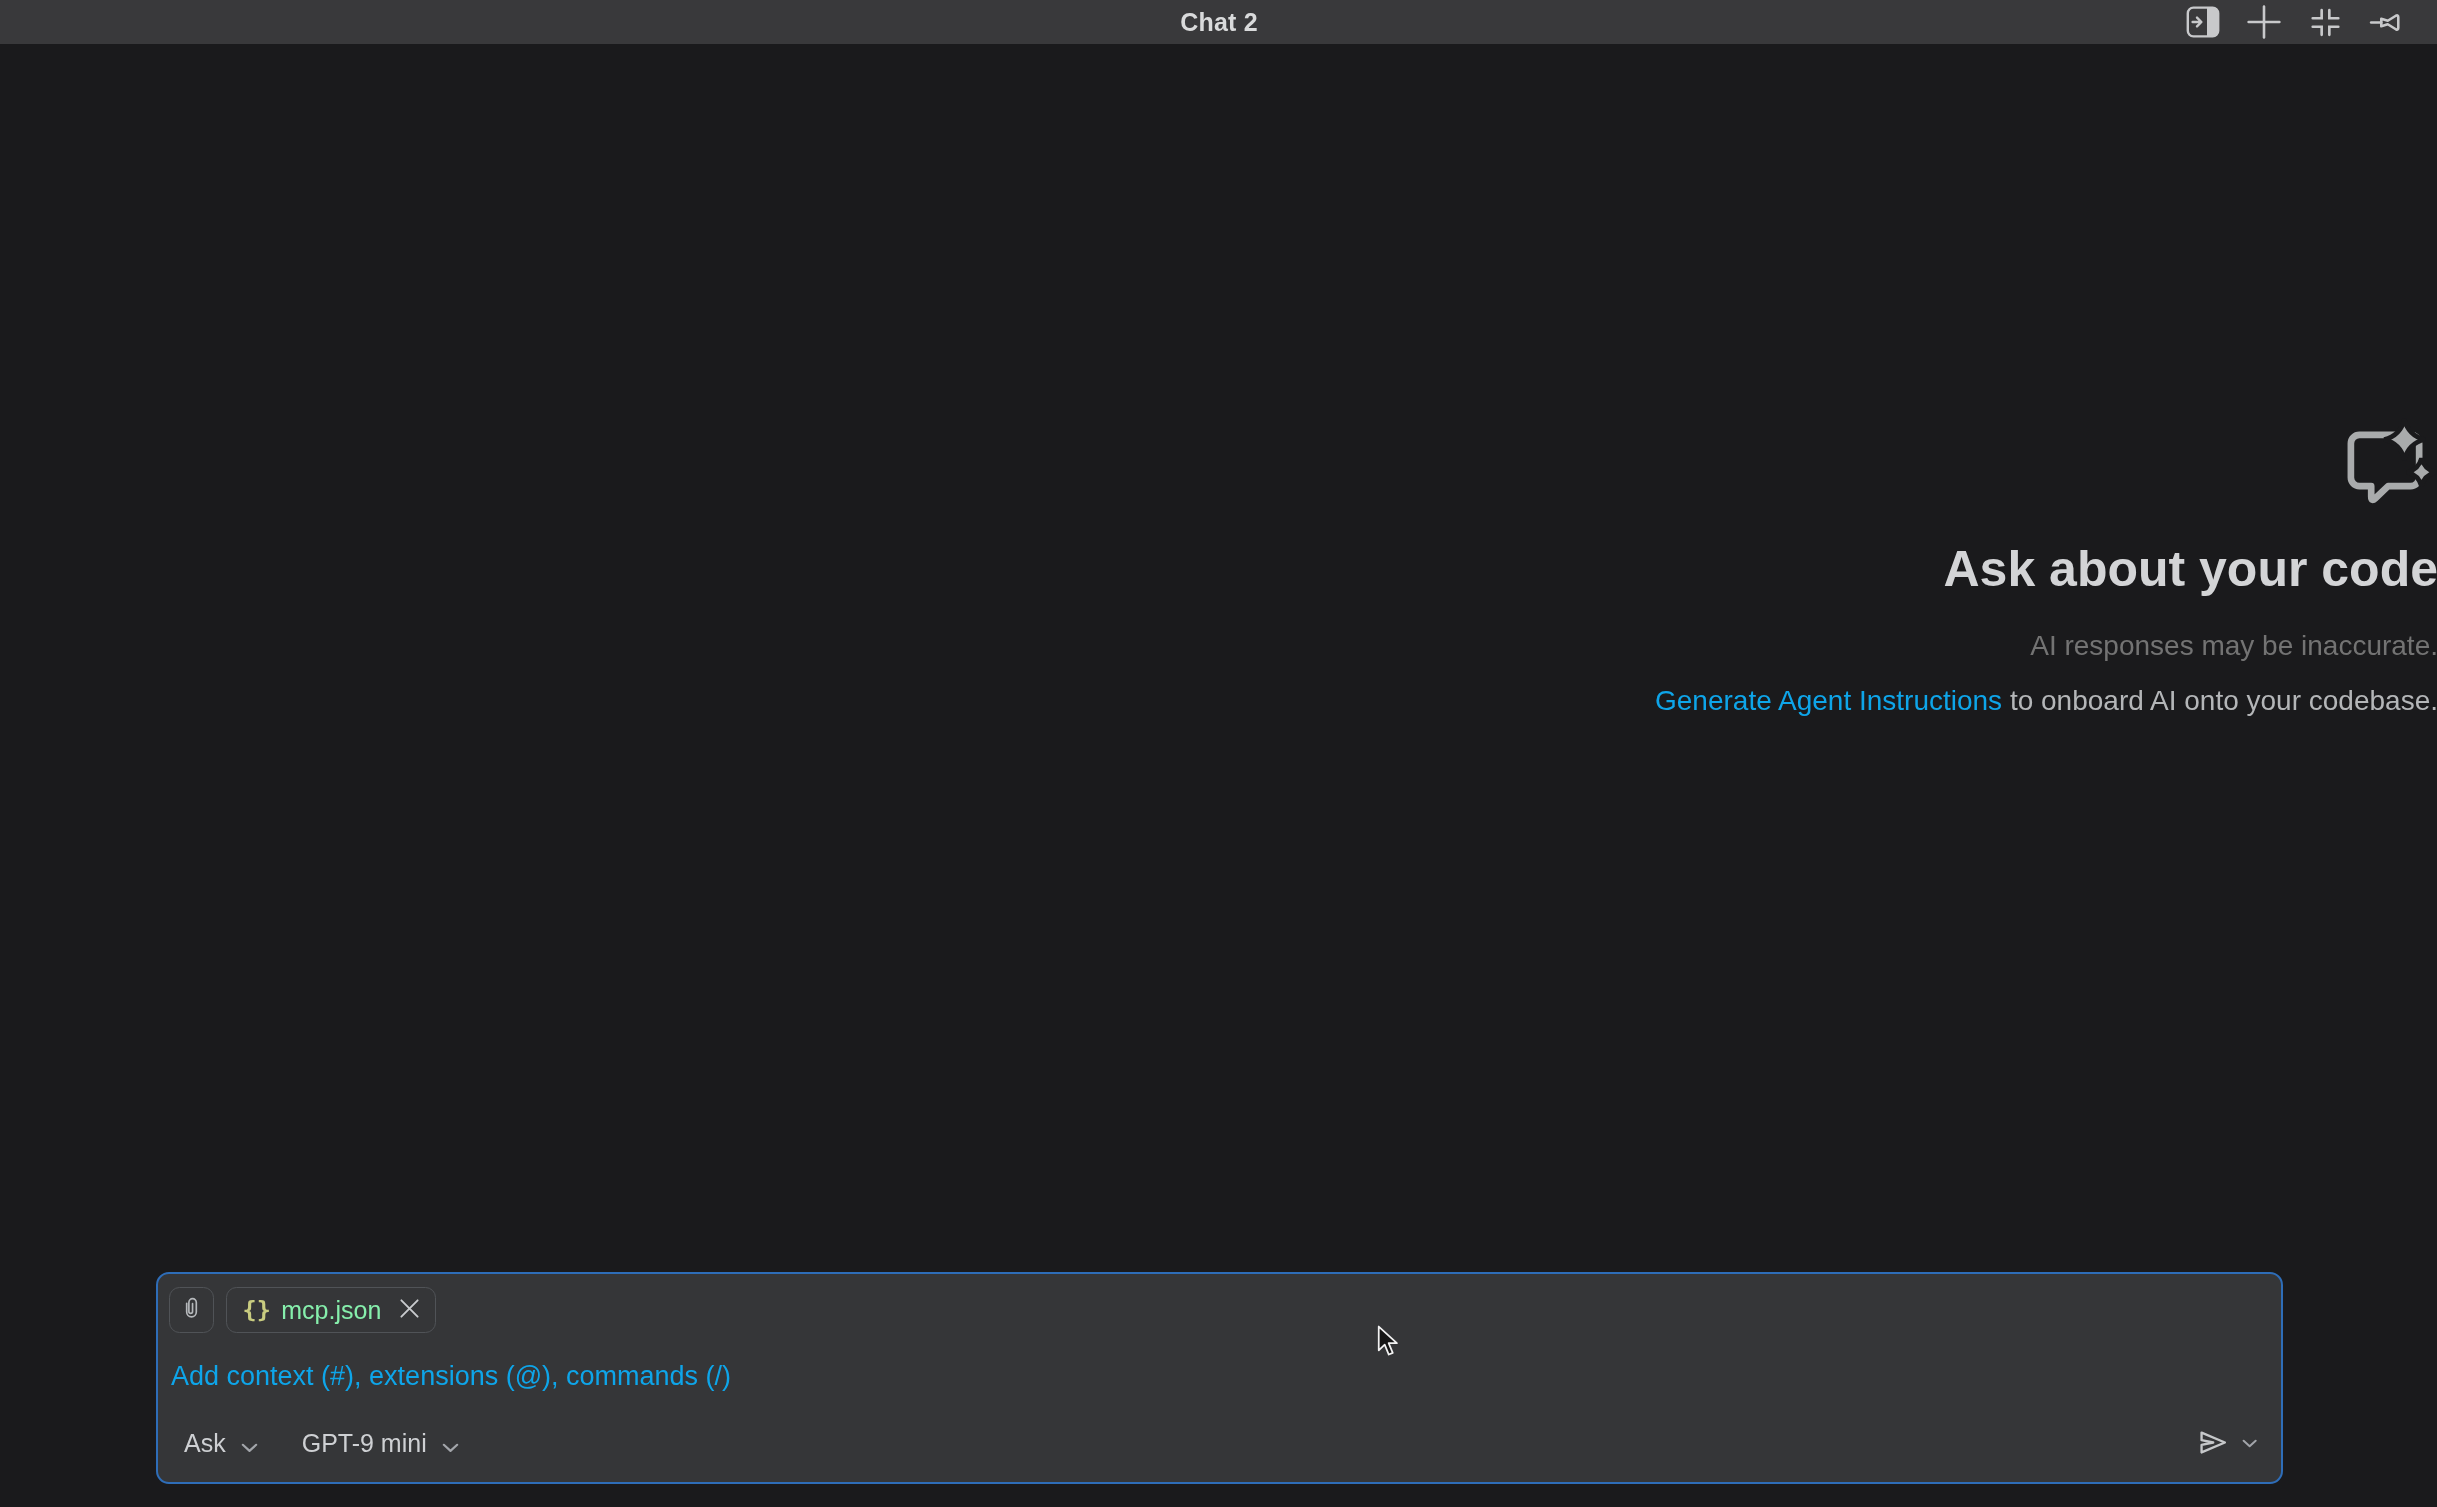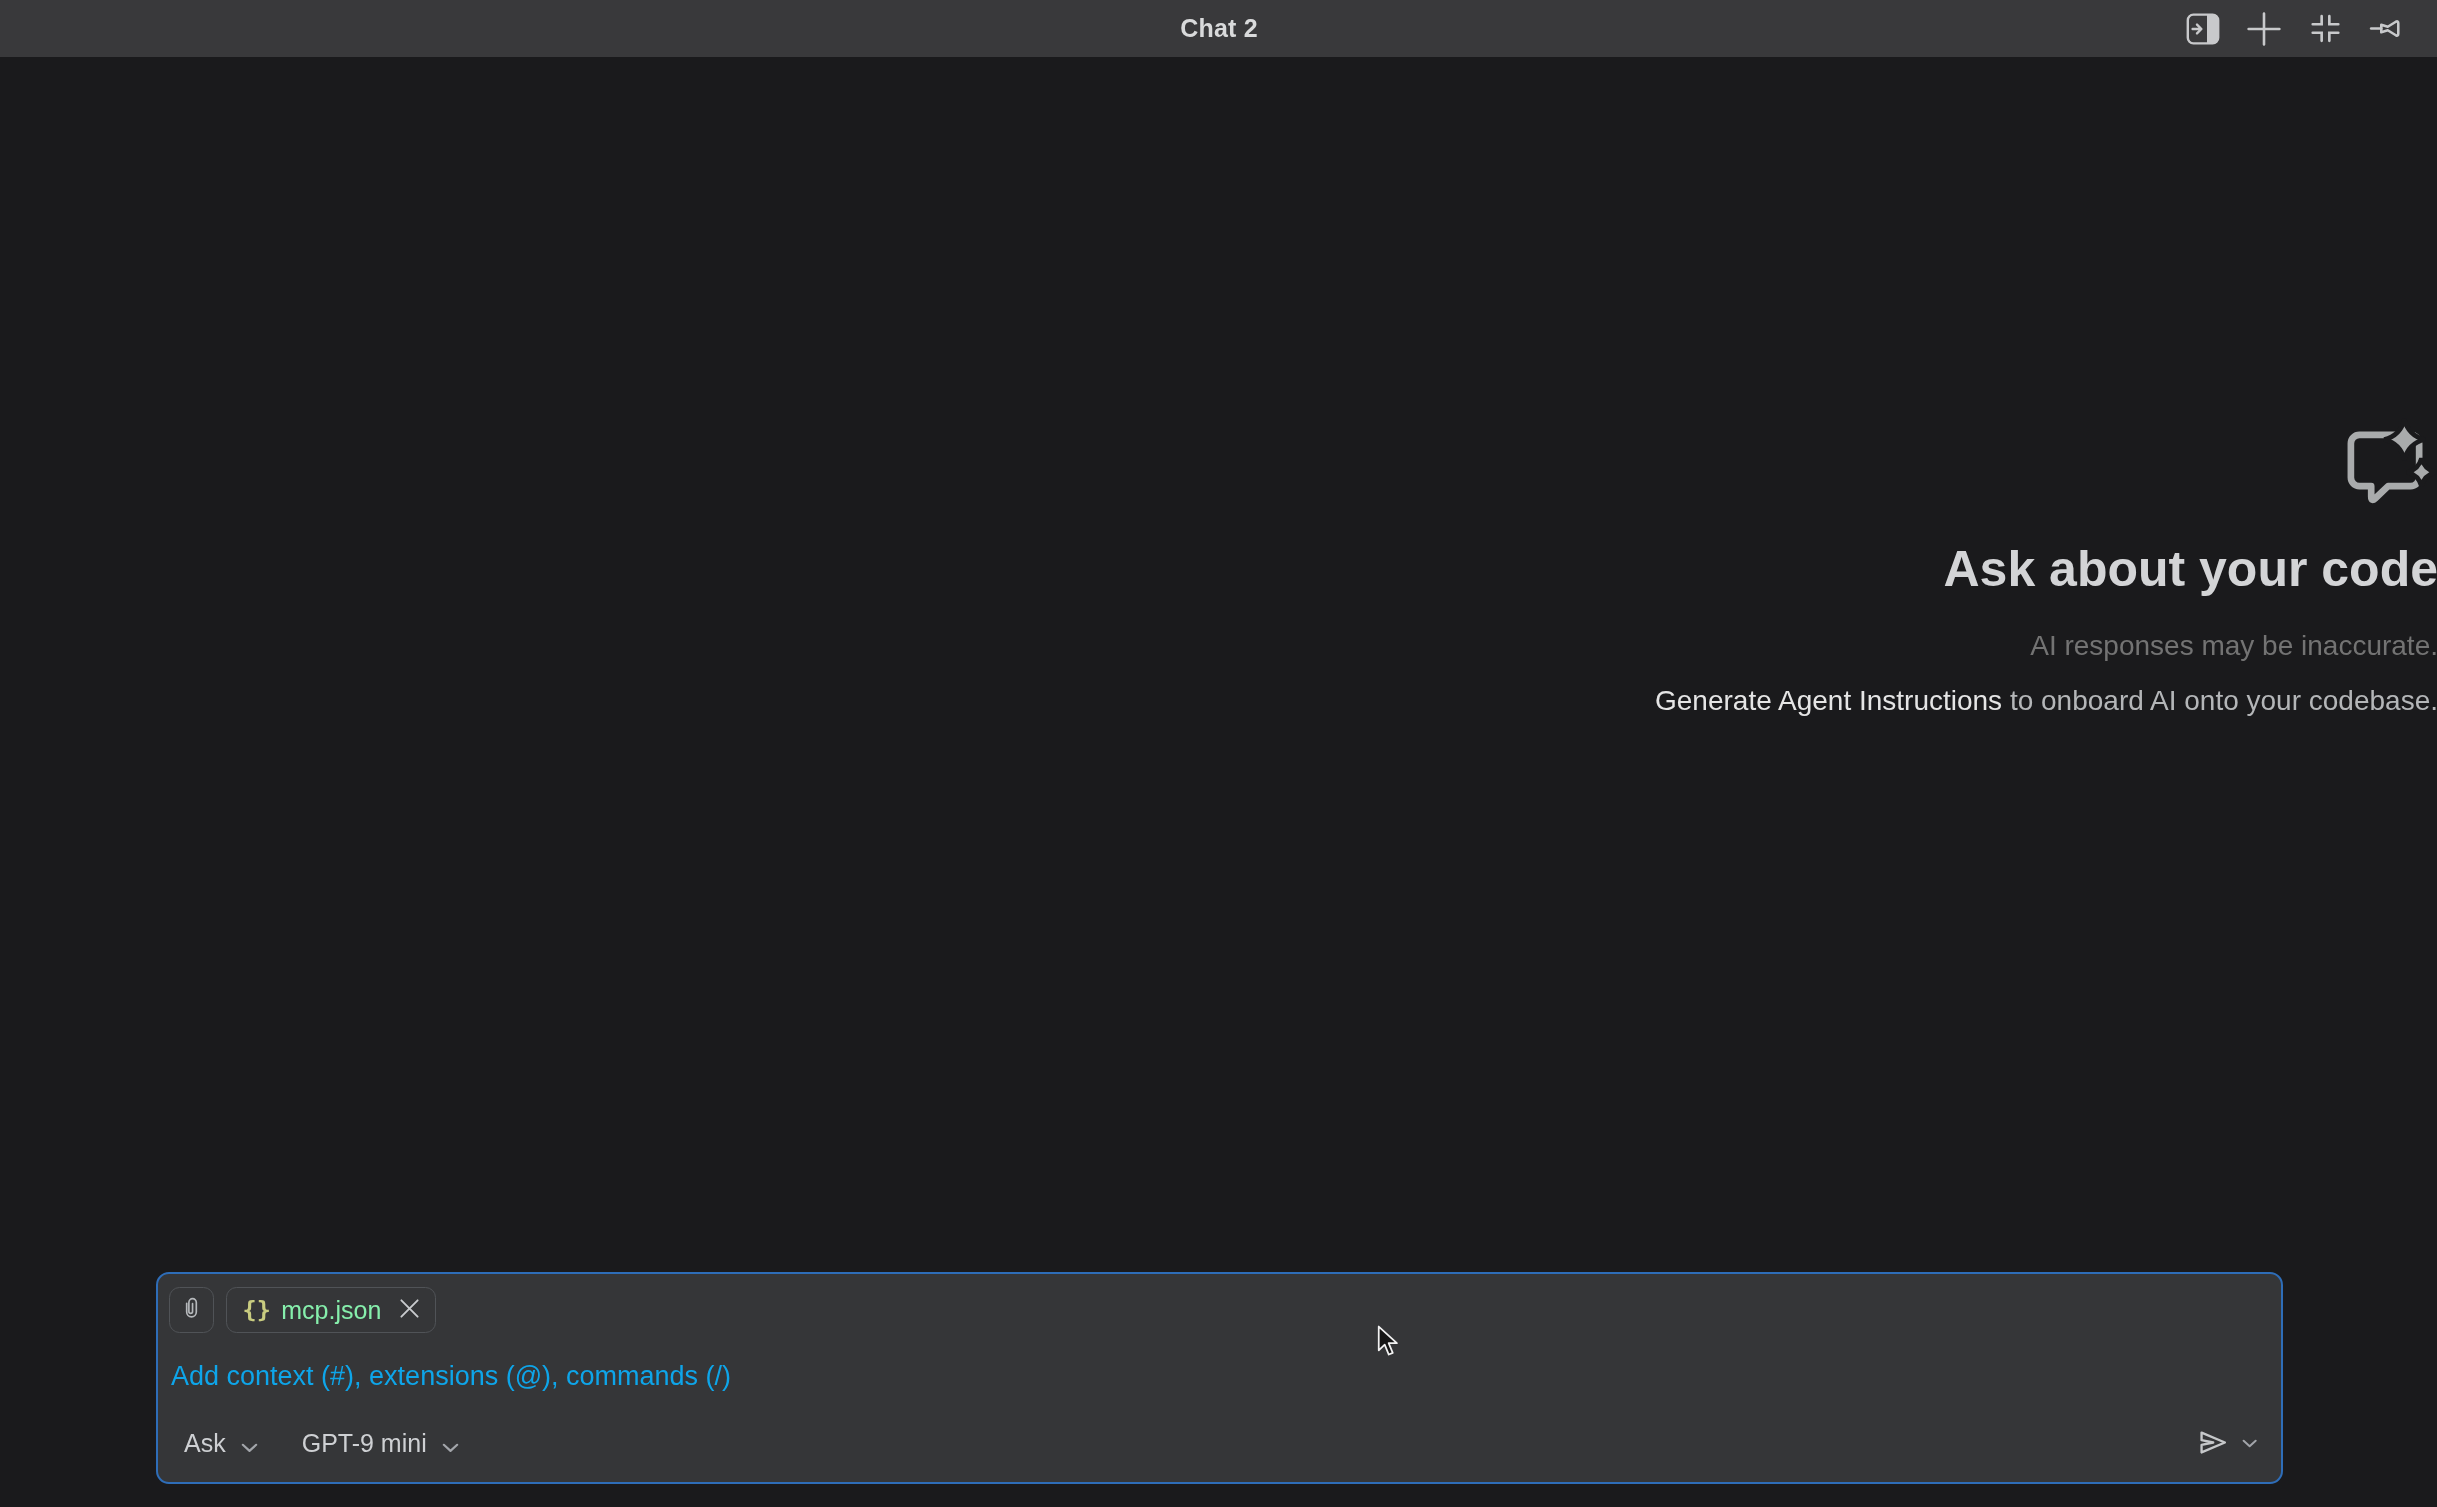--- a/index.html
+++ b/index.html
@@ -7,21 +7,21 @@
   body {
     background: #1a1a1c;
     overflow: hidden;
     position: relative;
     font-family: "Liberation Sans", "DejaVu Sans", sans-serif;
     -webkit-font-smoothing: antialiased;
   }
 
   
   .titlebar {
-    position: absolute; top: 0; left: 0; width: 100%; height: 57px;
+    position: absolute; top: 0; left: 0; width: 100%; height: 44px;
     background: #39393b;
     display: flex; align-items: center; justify-content: center;
   }
   .titlebar .title {
     font-size: 25px; font-weight: 600; color: #d9dadb; letter-spacing: 0.2px;
   }
   .titlebar-actions {
     position: absolute; right: 35px; top: 0; height: 100%;
     display: flex; align-items: center; gap: 27px;
   }
@@ -42,21 +42,21 @@
     font-size: 50px; line-height: 53px; font-weight: 700; color: #d3d4d6;
   }
   .empty .sub {
     margin-top: 31px;
     font-size: 28px; line-height: 37px; color: #737373;
   }
   .empty .cta {
     margin-top: 18px;
     font-size: 28px; line-height: 37px; color: #b4b6b8;
   }
-  .empty .cta a { color: #e5e5e5; text-decoration: none; cursor: pointer; }
+  .empty .cta a { color: #0ea5e9; text-decoration: none; cursor: pointer; }
 
   
   .composer {
     position: absolute; left: 156px; top: 1272px; width: 2127px; height: 212px;
     background: #353638;
     border: 2.4px solid #2e6db8;
     border-radius: 13px;
   }
   .attach-row {
     position: absolute; top: 13px; left: 11.3px; height: 46px;

